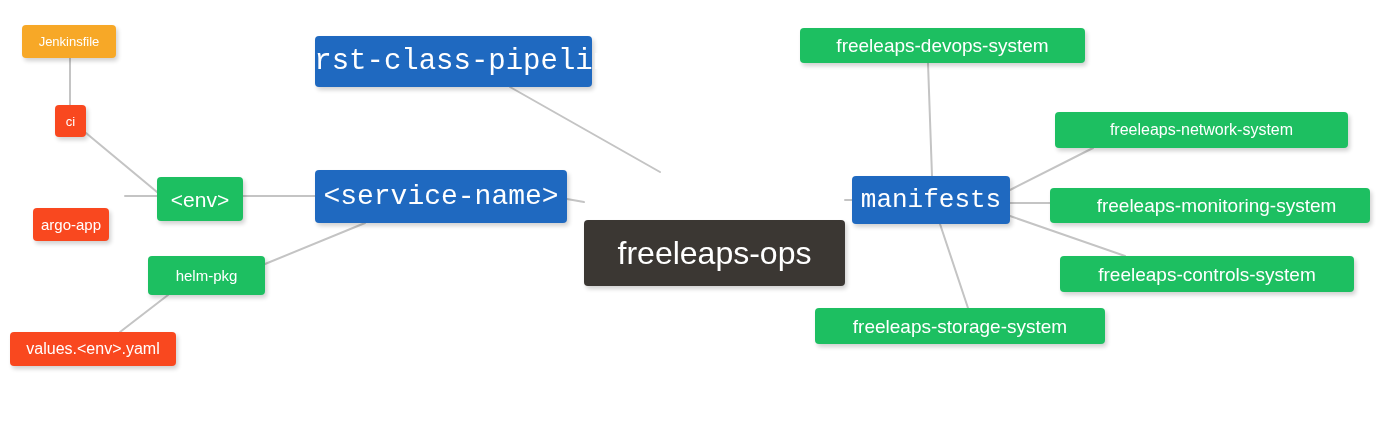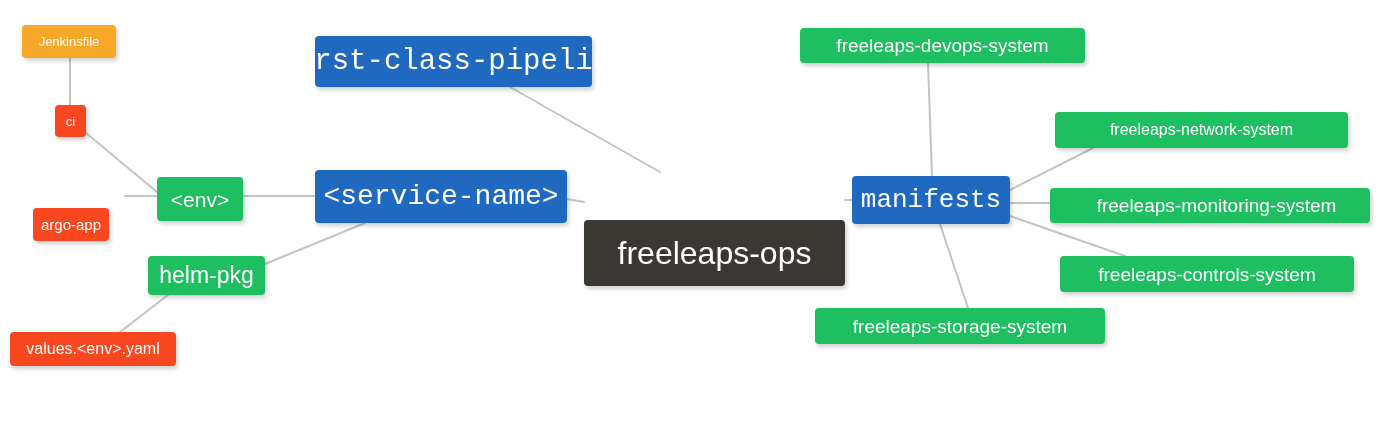--- a/index.html
+++ b/index.html
@@ -86,21 +86,21 @@
       </div>
       <div class="node c-red" style="left: 33px; top: 178px; width: 76px; height: 33px; font-size: 15px; margin-top: 30px;">
         <span class="node-label">argo-app</span>
       </div>
       <div class="node c-red" style="left: 10px; top: 332px; width: 166px; height: 34px; font-size: 16px;">
         <span class="node-label">values.&lt;env&gt;.yaml</span>
       </div>
       <div class="node c-green" style="left: 157px; top: 177px; width: 86px; height: 44px; font-size: 21px;">
         <span class="node-label">&lt;env&gt;</span>
       </div>
-      <div class="node c-green" style="left: 148px; top: 256px; width: 117px; height: 39px; font-size: 23px;">
+      <div class="node c-green" style="left: 148px; top: 256px; width: 117px; height: 39px; font-size: 15px;">
         <span class="node-label">helm-pkg</span>
       </div>
       <div class="node c-blue" style="left: 315px; top: 36px; width: 277px; height: 51px; font-size: 29px;">
         <span class="node-label">first-class-pipeline</span>
       </div>
       <div class="node c-blue" style="left: 315px; top: 170px; width: 252px; height: 53px; font-size: 28px; text-align: center;">
         <span class="node-label">&lt;service-name&gt;</span>
       </div>
       <div class="node c-dark" style="left: 584px; top: 172px; width: 261px; height: 66px; font-size: 32px; margin-top: 48px;">
         <span class="node-label">freeleaps-ops</span>

